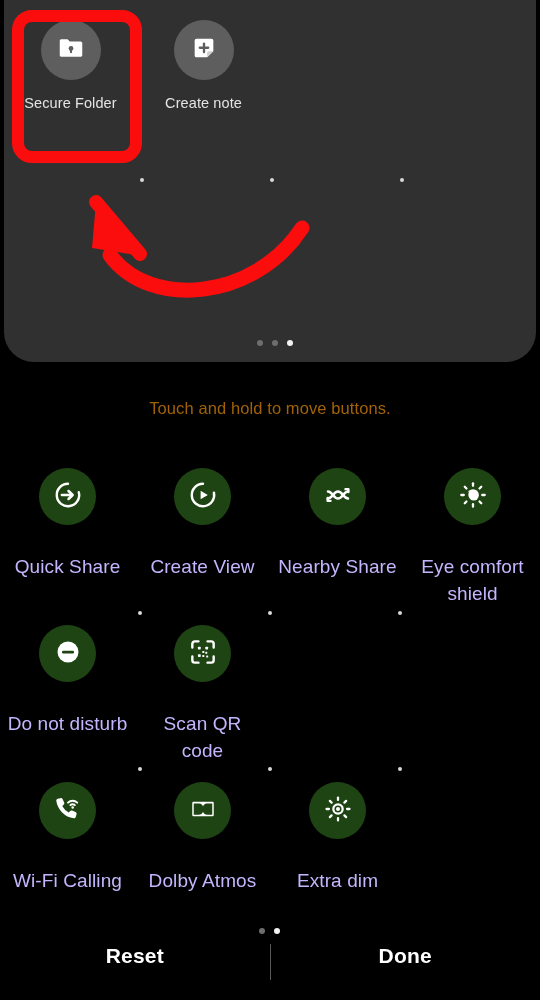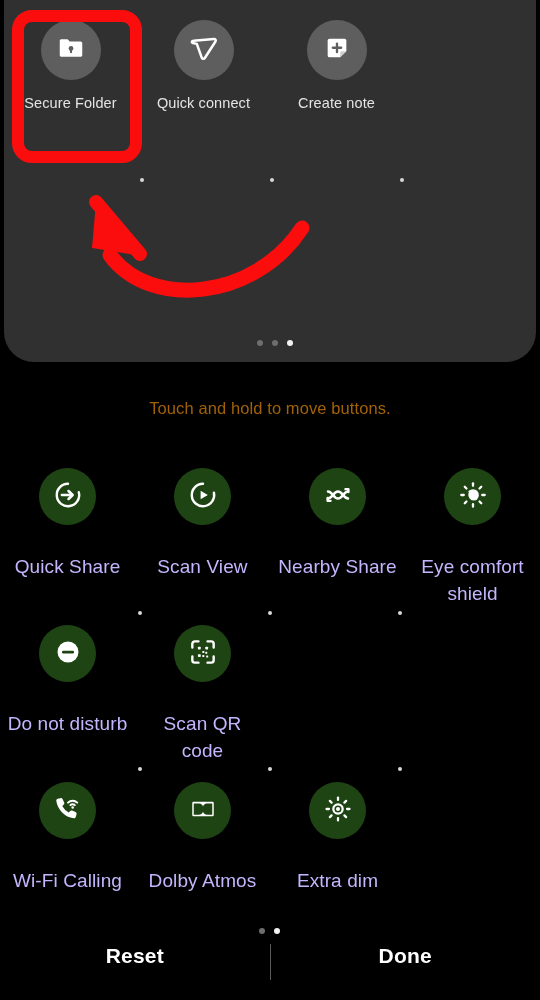--- a/index.html
+++ b/index.html
@@ -109,30 +109,20 @@
             <svg width="30" height="30" viewBox="0 0 24 24">
               <path d="M3 6.2c0-.7.6-1.2 1.3-1.2h4.6c.4 0 .8.2 1 .5l1 1.3h8.8c.7 0 1.3.6 1.3 1.3v9.7c0 .7-.6 1.2-1.3 1.2H4.3c-.7 0-1.3-.5-1.3-1.2z" fill="#fff"></path>
               <circle cx="12" cy="12.3" r="1.9" fill="#5e5e5e"></circle>
               <rect x="11.2" y="12.9" width="1.6" height="3.3" rx=".8" fill="#5e5e5e"></rect>
             </svg>
           </span>
         </div>
         <div class="top-label">Secure Folder</div>
       </div>
 
-      <div class="top-cell">
-        <div class="top-circle">
-          <span>
-            <svg width="32" height="32" viewBox="0 0 24 24">
-              <path d="M4.2 6.6 19.4 5.2c1.1-.1 1.8 1 1.2 1.9l-8 12.4c-.6.9-2 .7-2.3-.3L6.6 8.9 3.6 8.2c-1-.2-1-1.5.6-1.6z" fill="none" stroke="#fff" stroke-width="1.9" stroke-linejoin="round"></path>
-            </svg>
-          </span>
-        </div>
-        <div class="top-label">Quick connect</div>
-      </div>
 
       <div class="top-cell">
         <div class="top-circle">
           <span>
             <svg width="28" height="28" viewBox="0 0 24 24">
               <path d="M4 5.6A1.6 1.6 0 0 1 5.6 4h12.8A1.6 1.6 0 0 1 20 5.6v9.1L14.7 20H5.6A1.6 1.6 0 0 1 4 18.4z" fill="#fff"></path>
               <path d="M20 14.7 14.7 20v-4a1.3 1.3 0 0 1 1.3-1.3z" fill="#cfcfcf"></path>
               <rect x="11" y="7.2" width="2" height="9.2" rx="1" fill="#5e5e5e"></rect>
               <rect x="7.4" y="10.8" width="9.2" height="2" rx="1" fill="#5e5e5e"></rect>
             </svg>
@@ -174,21 +164,21 @@
 
     <div class="qs-cell">
       <div class="qs-circle">
         <span>
           <svg width="32" height="32" viewBox="0 0 24 24">
             <path d="M12 3.6a8.4 8.4 0 1 0 8.2 6.6" fill="none" stroke="#fff" stroke-width="1.8" stroke-linecap="round"></path>
             <path d="M10.2 8.8 15.6 12l-5.4 3.2z" fill="#fff"></path>
           </svg>
         </span>
       </div>
-      <div class="qs-label">Scan View</div>
+      <div class="qs-label">Create View</div>
     </div>
 
     <div class="qs-cell">
       <div class="qs-circle">
         <span>
           <svg width="32" height="32" viewBox="0 0 24 24">
             <path d="M4.5 9.4c3.4 0 4 5.2 7.5 5.2s4.1-5.2 7.5-5.2" fill="none" stroke="#fff" stroke-width="1.9" stroke-linecap="round"></path>
             <path d="M4.5 14.6c3.4 0 4-5.2 7.5-5.2s4.1 5.2 7.5 5.2" fill="none" stroke="#fff" stroke-width="1.9" stroke-linecap="round"></path>
             <path d="M17.6 7.6h2.2v2.2" fill="none" stroke="#fff" stroke-width="1.8" stroke-linecap="round" stroke-linejoin="round"></path>
             <path d="M6.4 16.4H4.2v-2.2" fill="none" stroke="#fff" stroke-width="1.8" stroke-linecap="round" stroke-linejoin="round"></path>

